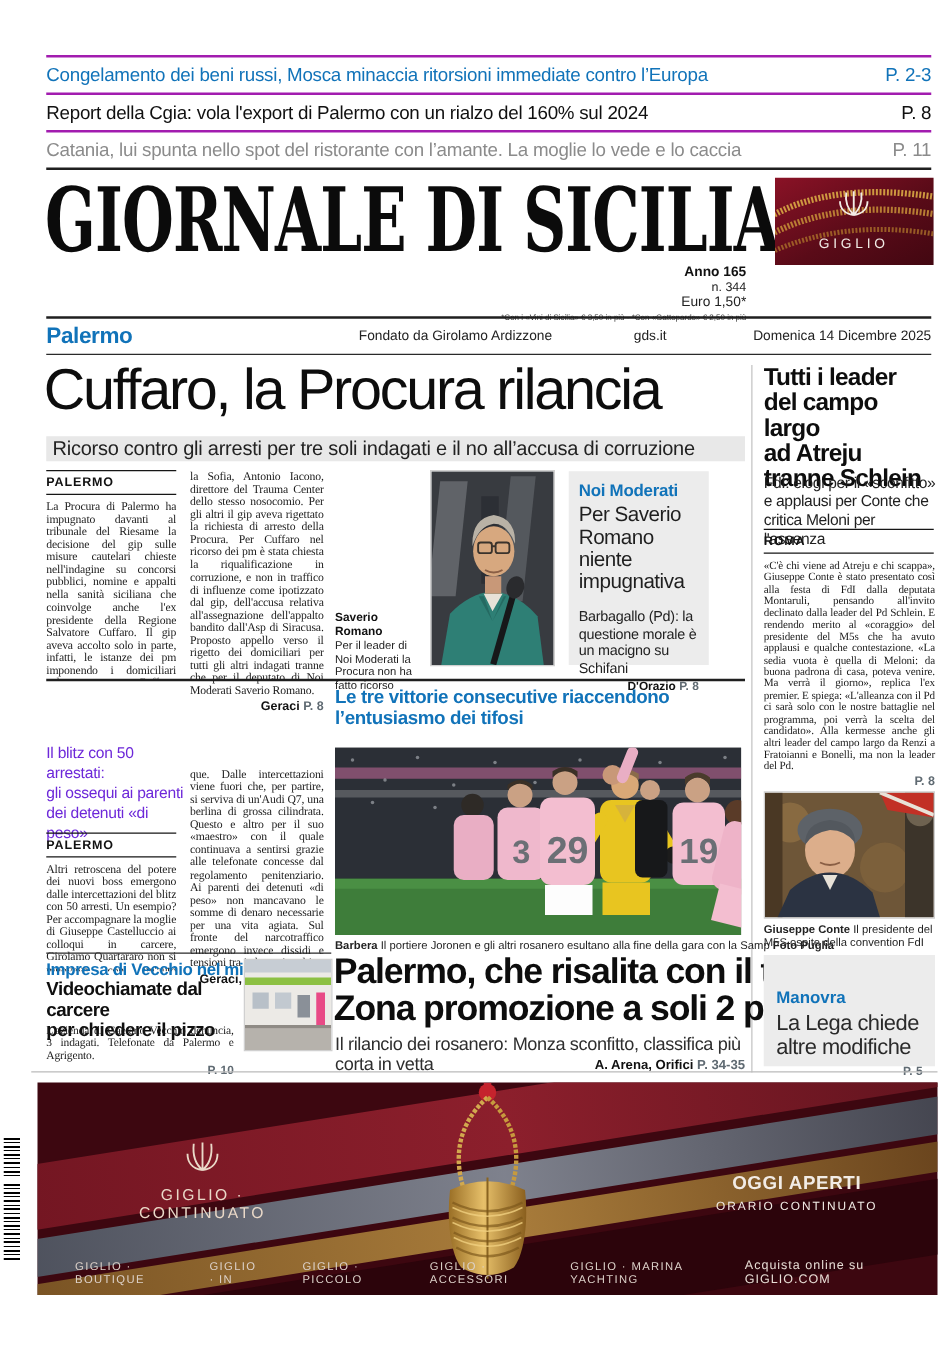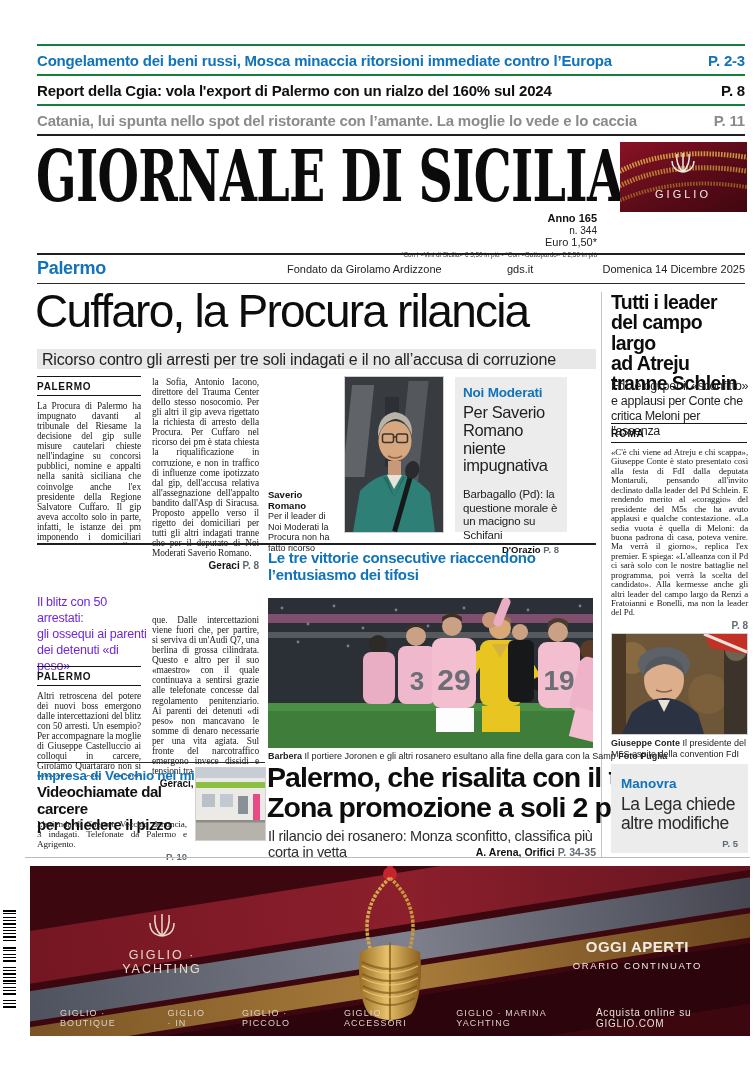--- a/index.html
+++ b/index.html
@@ -2,21 +2,21 @@
 <html><head>
 <meta charset="utf-8">
 <style>
   html,body{margin:0;padding:0;background:#ffffff;}
   .page{position:relative;width:755px;height:1080px;background:#fff;overflow:hidden;
         font-family:"Liberation Sans","DejaVu Sans",sans-serif;color:#111;}
 
   
   .topbar{position:absolute;left:37px;top:44px;width:708px;}
   .teaser{height:28px;display:flex;justify-content:space-between;align-items:center;
-          border-top:2px solid #15803d;font-weight:bold;font-size:15px;letter-spacing:-.2px;}
+          border-top:2px solid #a21caf;font-weight:normal;font-size:15px;letter-spacing:-.2px;}
   .teaser:last-child{border-bottom:2px solid #1f1f1f;}
   .t-blue{color:#1173b9;} .t-black{color:#101010;} .t-gray{color:#8b8b8b;}
 
   
   .masthead-title{position:absolute;left:36px;top:141px;font-family:"DejaVu Serif","Liberation Serif",serif;
         font-weight:bold;font-size:71px;line-height:1;letter-spacing:-1px;white-space:nowrap;
         transform:scaleX(.67);transform-origin:left top;color:#0b0b0b;}
   .masthead-ad{position:absolute;left:620px;top:142px;width:127px;height:70px;}
   .issue-info{position:absolute;left:380px;top:212px;width:217px;text-align:right;line-height:1.15;}
   .issue-info .anno{font-weight:bold;font-size:11px;}
@@ -96,21 +96,21 @@
   .atreju-hl{position:absolute;left:611px;top:292px;width:140px;font-size:19.5px;font-weight:bold;
              line-height:1.04;letter-spacing:-.6px;white-space:pre-line;margin:0;color:#0d0d0d;}
   .atreju-deck{position:absolute;left:611px;top:379px;width:140px;font-size:12.5px;line-height:1.2;
                white-space:pre-line;color:#1f1f1f;letter-spacing:-.3px;}
   .atreju-kicker{position:absolute;left:611px;top:423px;width:136px;}
   .atreju-body{position:absolute;left:611px;top:448px;width:137px;}
   .atreju-body .body-serif{font-size:8.9px;line-height:1.06;}
   .atreju-photo{position:absolute;left:612px;top:634px;width:135px;height:100px;outline:1px solid #d0d0d0;}
   .atreju-cap{position:absolute;left:611px;top:738px;width:137px;font-size:9px;line-height:1.2;color:#222;}
   .manovra-box{position:absolute;left:611px;top:764px;width:137px;height:89px;background:#ececec;
-               padding:12px 10px;box-sizing:border-box;}
+               padding:26px 10px;box-sizing:border-box;}
   .mv-kicker{font-weight:bold;font-size:13.5px;color:#1173b9;}
   .mv-title{font-size:17.5px;line-height:1.08;color:#2a2a2a;margin-top:4px;white-space:pre-line;letter-spacing:-.4px;}
   .mv-page{text-align:right;font-size:9.5px;font-weight:bold;margin-top:5px;}
 
   
   .hr-ad{position:absolute;left:25px;top:857px;width:725px;height:1px;background:#bbb;}
   .ad{position:absolute;left:30px;top:866px;width:720px;height:170px;background:#3d0710;overflow:hidden;}
   .streak{position:absolute;left:-100px;width:950px;transform:rotate(-9deg);}
   .s1{top:6px;height:52px;background:linear-gradient(90deg,#6e1420,#8c1f2c,#54101a);}
   .s2{top:66px;height:30px;background:linear-gradient(90deg,#44525e,#8a97a3,#2e3842);opacity:.85;}
@@ -431,21 +431,21 @@
       <path d="M50 132 Q75 146 100 132" stroke="#7a5518" stroke-width="2" fill="none" opacity=".65"></path>
       <path d="M47 100 Q75 114 103 100" stroke="#f0d080" stroke-width="1.2" fill="none" opacity=".8"></path>
       <path d="M47 112 Q75 126 103 112" stroke="#f0d080" stroke-width="1.2" fill="none" opacity=".8"></path>
       <path d="M48 124 Q75 138 102 124" stroke="#f0d080" stroke-width="1.2" fill="none" opacity=".8"></path>
     </svg>
 
     <div class="ad-brand">
       <svg width="30" height="28" viewBox="0 0 30 28">
         <path d="M15 26 C9 21 7 14 8 5 M15 26 C15 17 15 11 15 4 M15 26 C21 21 23 14 22 5 M15 26 C6 25 3 19 3 13 M15 26 C24 25 27 19 27 13" stroke="#ead9c8" stroke-width="1.5" fill="none"></path>
       </svg>
-      <div class="brand-line">GIGLIO · YACHTING</div>
+      <div class="brand-line">GIGLIO · CONTINUATO</div>
     </div>
 
     <div class="ad-right">
       <div class="l1">OGGI APERTI</div>
       <div class="l2">ORARIO CONTINUATO</div>
     </div>
 
     <div class="ad-stores">
       <span>GIGLIO · BOUTIQUE</span>
       <span>GIGLIO · IN</span>

